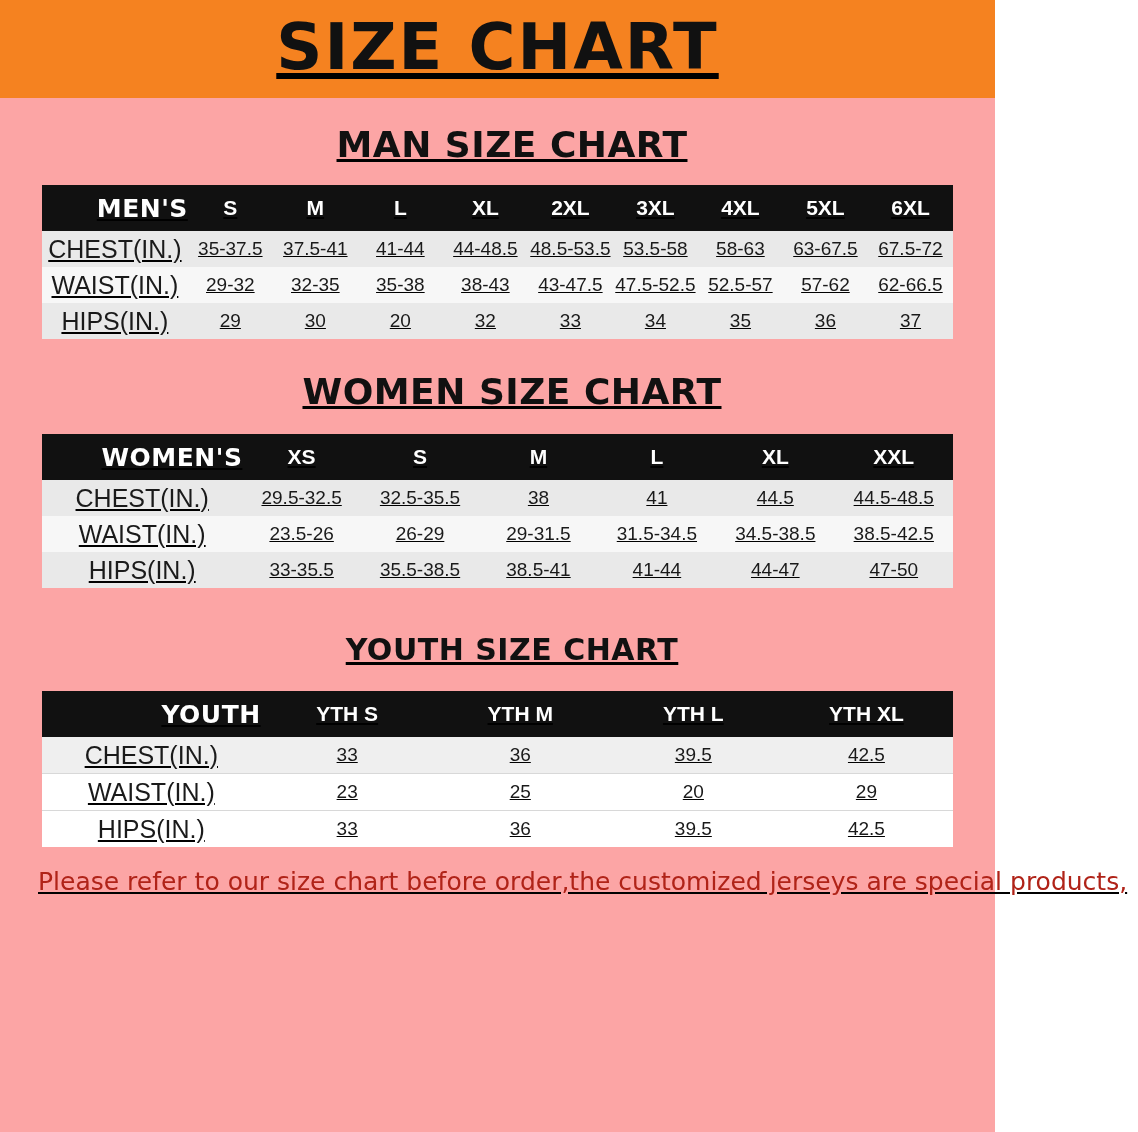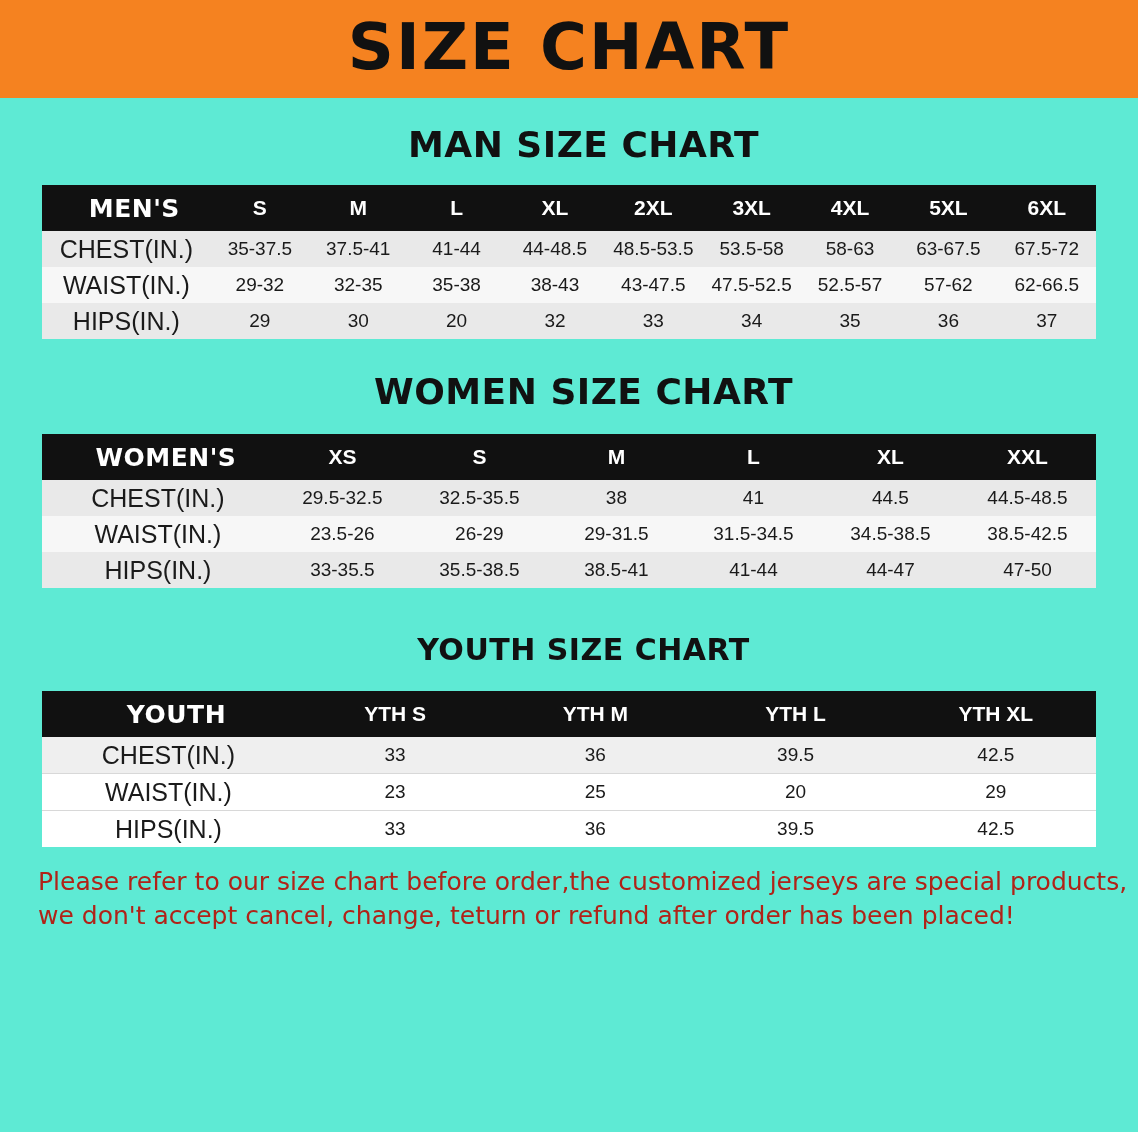--- a/index.html
+++ b/index.html
@@ -8,23 +8,24 @@
   }
   body {
     width: 1138px;
     height: 1132px;
     background: #ffffff;
     font-family: "Liberation Sans", sans-serif;
     overflow: hidden;
   }
   .page {
     position: relative;
-    width: 1138px;
+    width: 995px;
     height: 1132px;
-    background: #5eead4;
+    background: #fca5a5;
+    text-decoration: underline;
   }
 
   
   .banner {
     height: 98px;
     background: #F58220;
     display: flex;
     align-items: center;
     justify-content: center;
   }
@@ -82,21 +83,21 @@
   table.sz thead tr {
     background: #111111;
   }
   table.sz thead th {
     color: #ffffff;
     height: 46px;
     font-size: 21px;
     font-weight: bold;
   }
   table.sz thead th.rowlabel {
-    text-align: center;
+    text-align: right;
     padding-left: 16px;
     font-size: 25px;
     font-family: "DejaVu Sans", sans-serif;
     letter-spacing: 0.5px;
   }
   table.sz tbody td {
     height: 36px;
     font-size: 19px;
     color: #1a1a1a;
   }
@@ -305,16 +306,15 @@
           <td>36</td>
           <td>39.5</td>
           <td>42.5</td>
         </tr>
       </tbody>
     </table>
   </div>
 
   <div class="note">
     <div>Please refer to our size chart before order,the customized jerseys are special products,</div>
-    <div>we don't accept cancel, change, teturn or refund after order has been placed!</div>
   </div>
 
 </div>
 
 </body></html>

